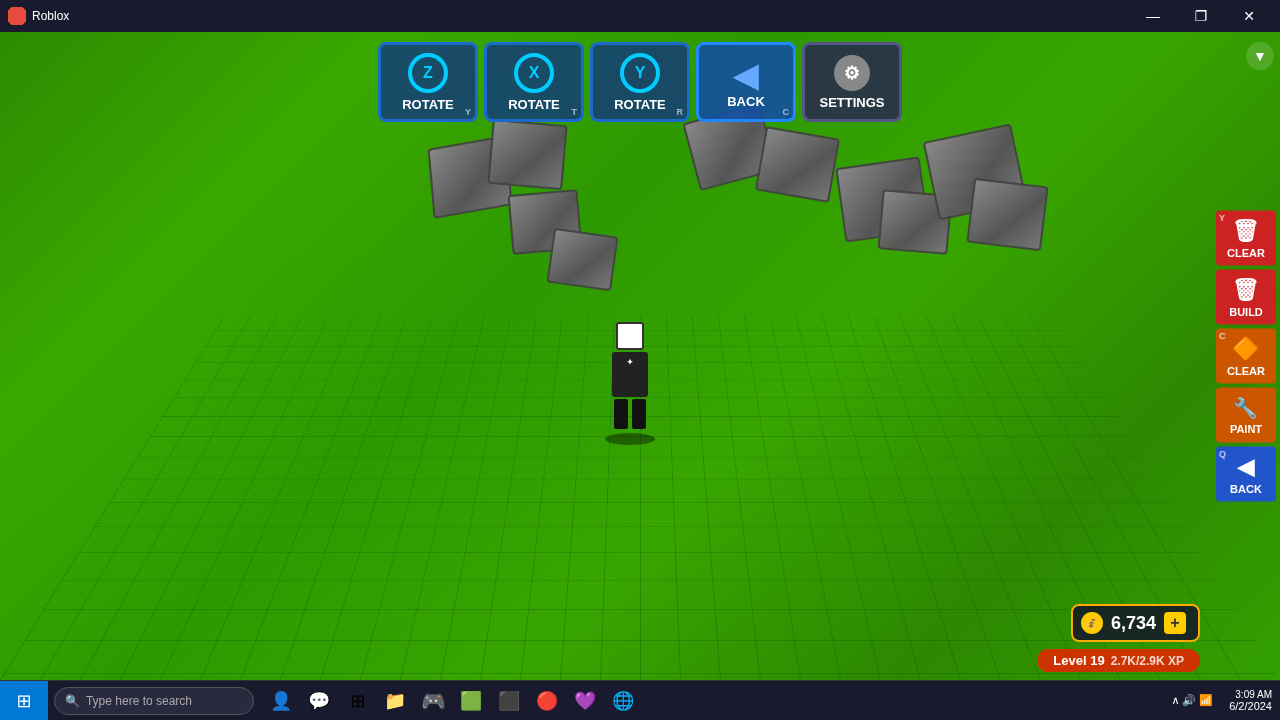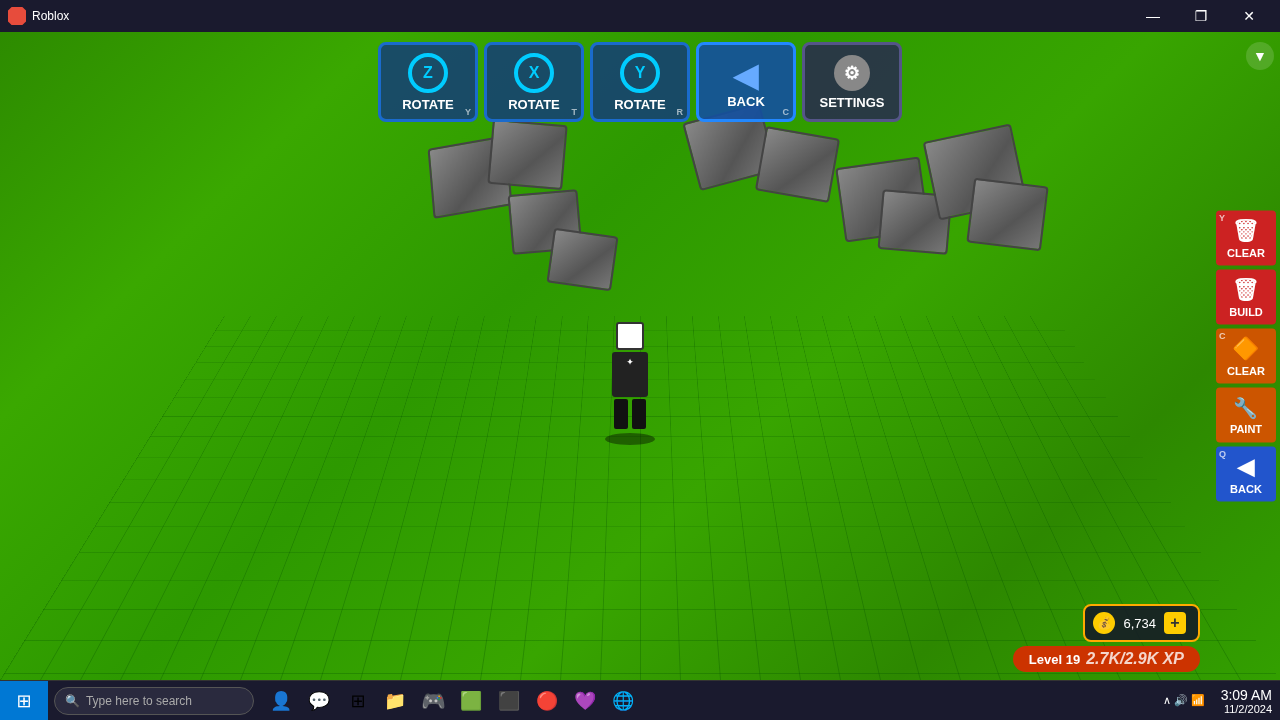--- a/index.html
+++ b/index.html
@@ -318,22 +318,22 @@
     }
     .coin-icon {
       width: 22px; height: 22px;
       background: #ffcc00;
       border-radius: 50%;
       display: flex; align-items: center; justify-content: center;
       font-size: 12px;
     }
     .currency-amount {
       color: white;
-      font-size: 13px;
-      font-weight: normal;
+      font-size: 18px;
+      font-weight: bold;
     }
     .plus-btn {
       width: 22px; height: 22px;
       background: #ffcc00;
       border-radius: 4px;
       display: flex; align-items: center; justify-content: center;
       color: #333;
       font-weight: bold;
       font-size: 16px;
       cursor: pointer;
@@ -349,23 +349,22 @@
       padding: 4px 16px;
       color: white;
       font-weight: bold;
       font-size: 13px;
       z-index: 50;
       display: flex;
       align-items: center;
       gap: 6px;
     }
     .level-xp {
-      font-size: 16px;
+      font-size: 12px;
       color: rgba(255,255,255,0.8);
-      font-style: italic;
     }
 
     
     #taskbar {
       position: absolute;
       bottom: 0;
       left: 0;
       width: 1280px;
       height: 40px;
       background: #1a1a2e;
@@ -413,21 +412,21 @@
     }
     .taskbar-tray {
       display: flex; align-items: center; gap: 4px; padding: 0 8px;
     }
     .taskbar-tray-item {
       color: white; font-size: 11px;
     }
     .taskbar-clock {
       display: flex; flex-direction: column; align-items: flex-end; padding: 0 8px;
     }
-    .taskbar-time { color: white; font-size: 14px; }
+    .taskbar-time { color: white; font-size: 10px; }
     .taskbar-date { color: white; font-size: 11px; }
 
     
     .roblox-title-icon {
       width: 18px; height: 18px;
       background: #e74c3c;
       display: inline-block;
       margin-right: 6px;
       position: relative;
       clip-path: polygon(20% 0%, 80% 0%, 100% 20%, 100% 80%, 80% 100%, 20% 100%, 0% 80%, 0% 20%);
@@ -559,15 +558,15 @@
     <div class="taskbar-app" style="color:#e74c3c;">⬛</div>
     <div class="taskbar-app">🔴</div>
     <div class="taskbar-app">💜</div>
     <div class="taskbar-app">🌐</div>
   </div>
   <div class="taskbar-tray">
     <span class="taskbar-tray-item">∧ 🔊 📶</span>
   </div>
   <div class="taskbar-clock">
     <span class="taskbar-time">3:09 AM</span>
-    <span class="taskbar-date">11/2/2024</span>
+    <span class="taskbar-date">6/2/2024</span>
   </div>
 </div>
 
 </body></html>

